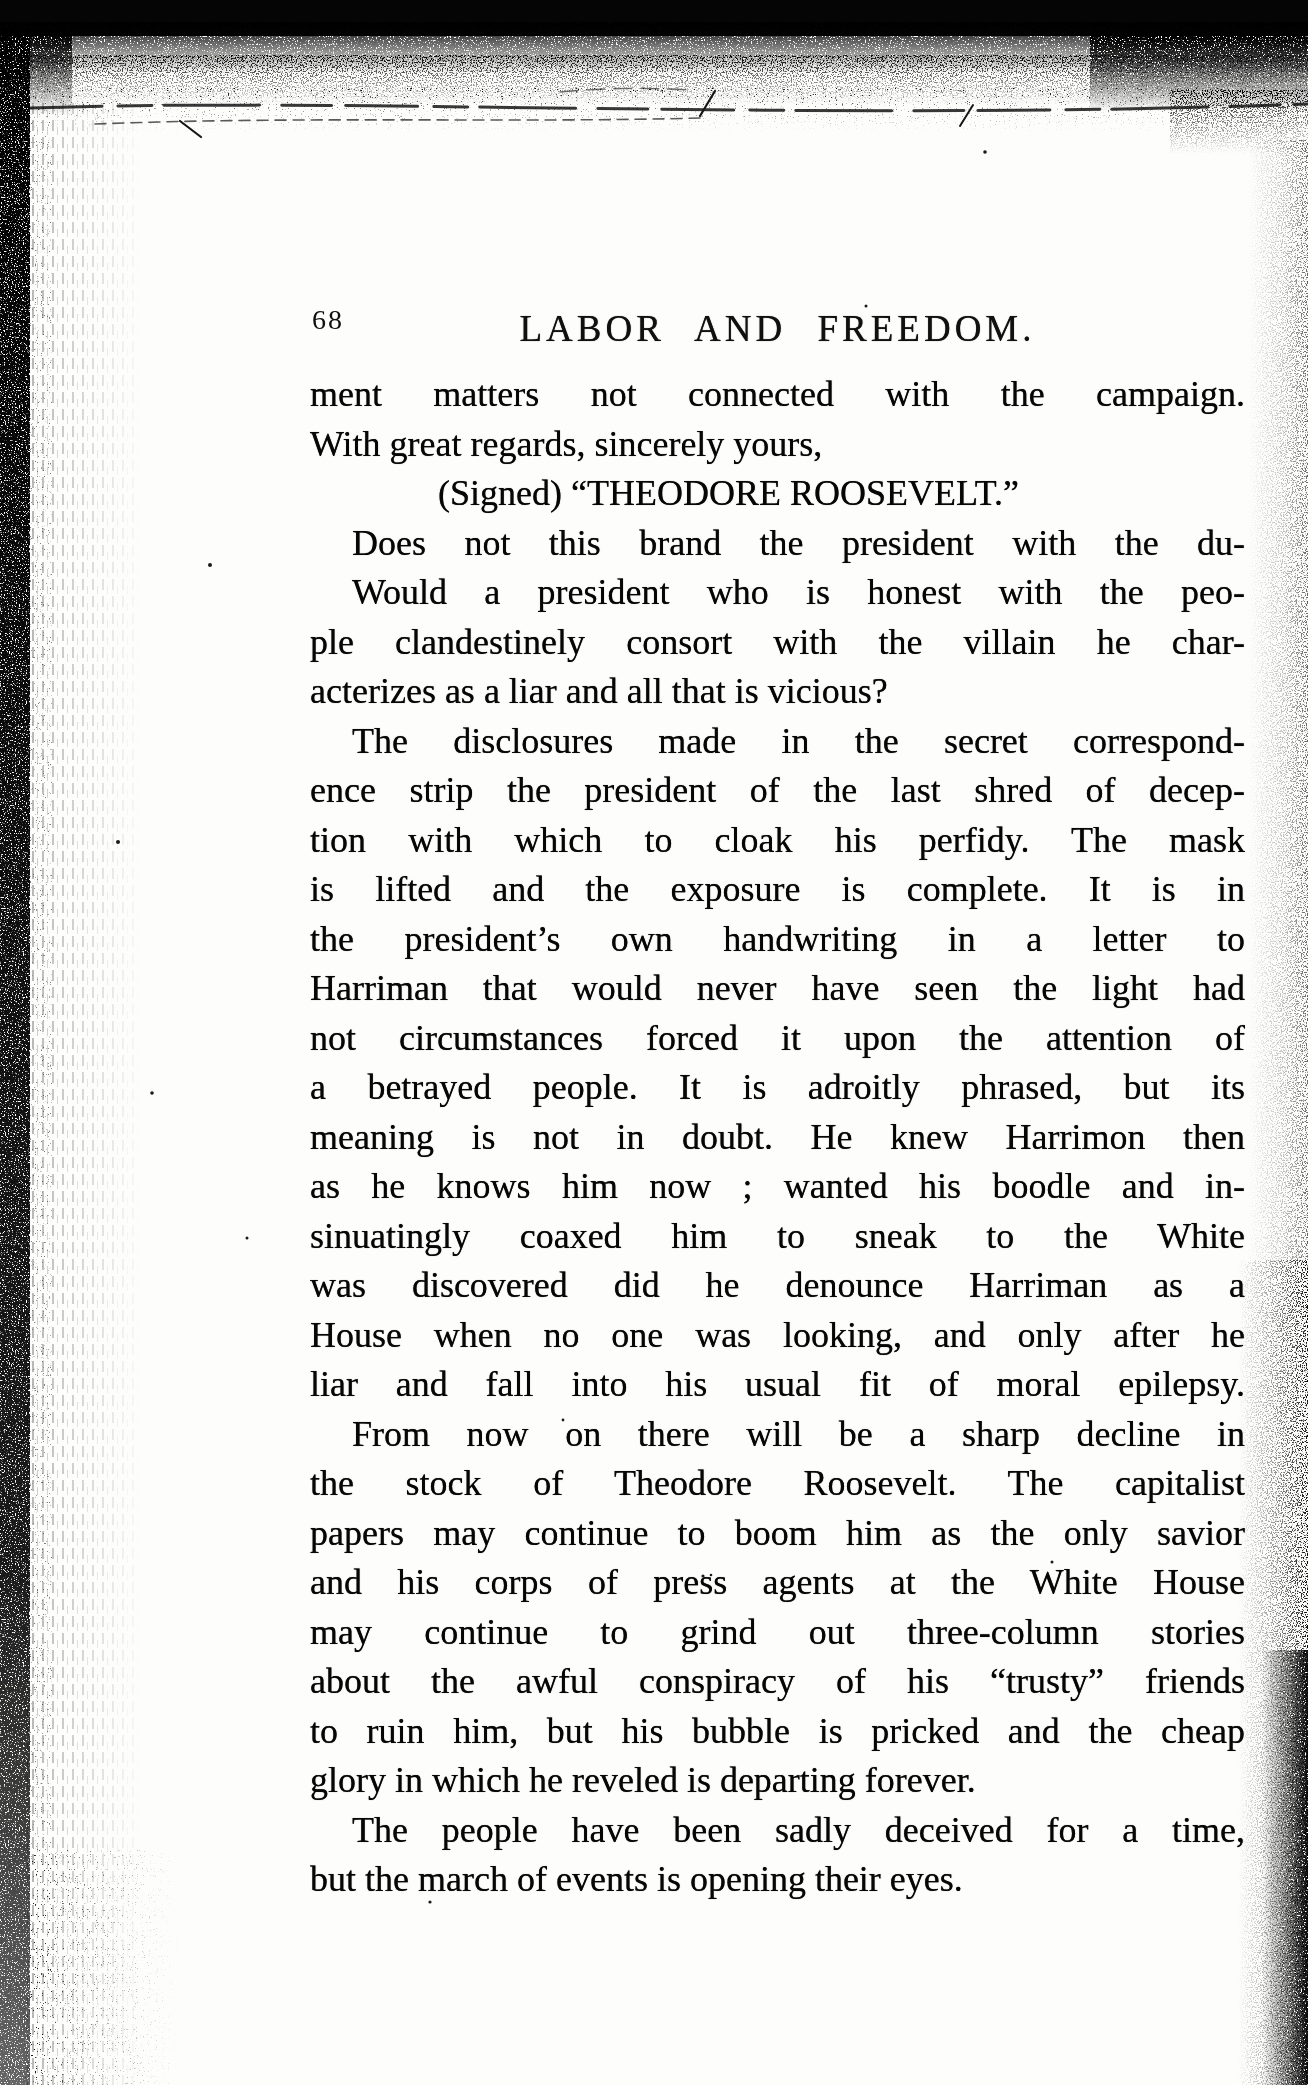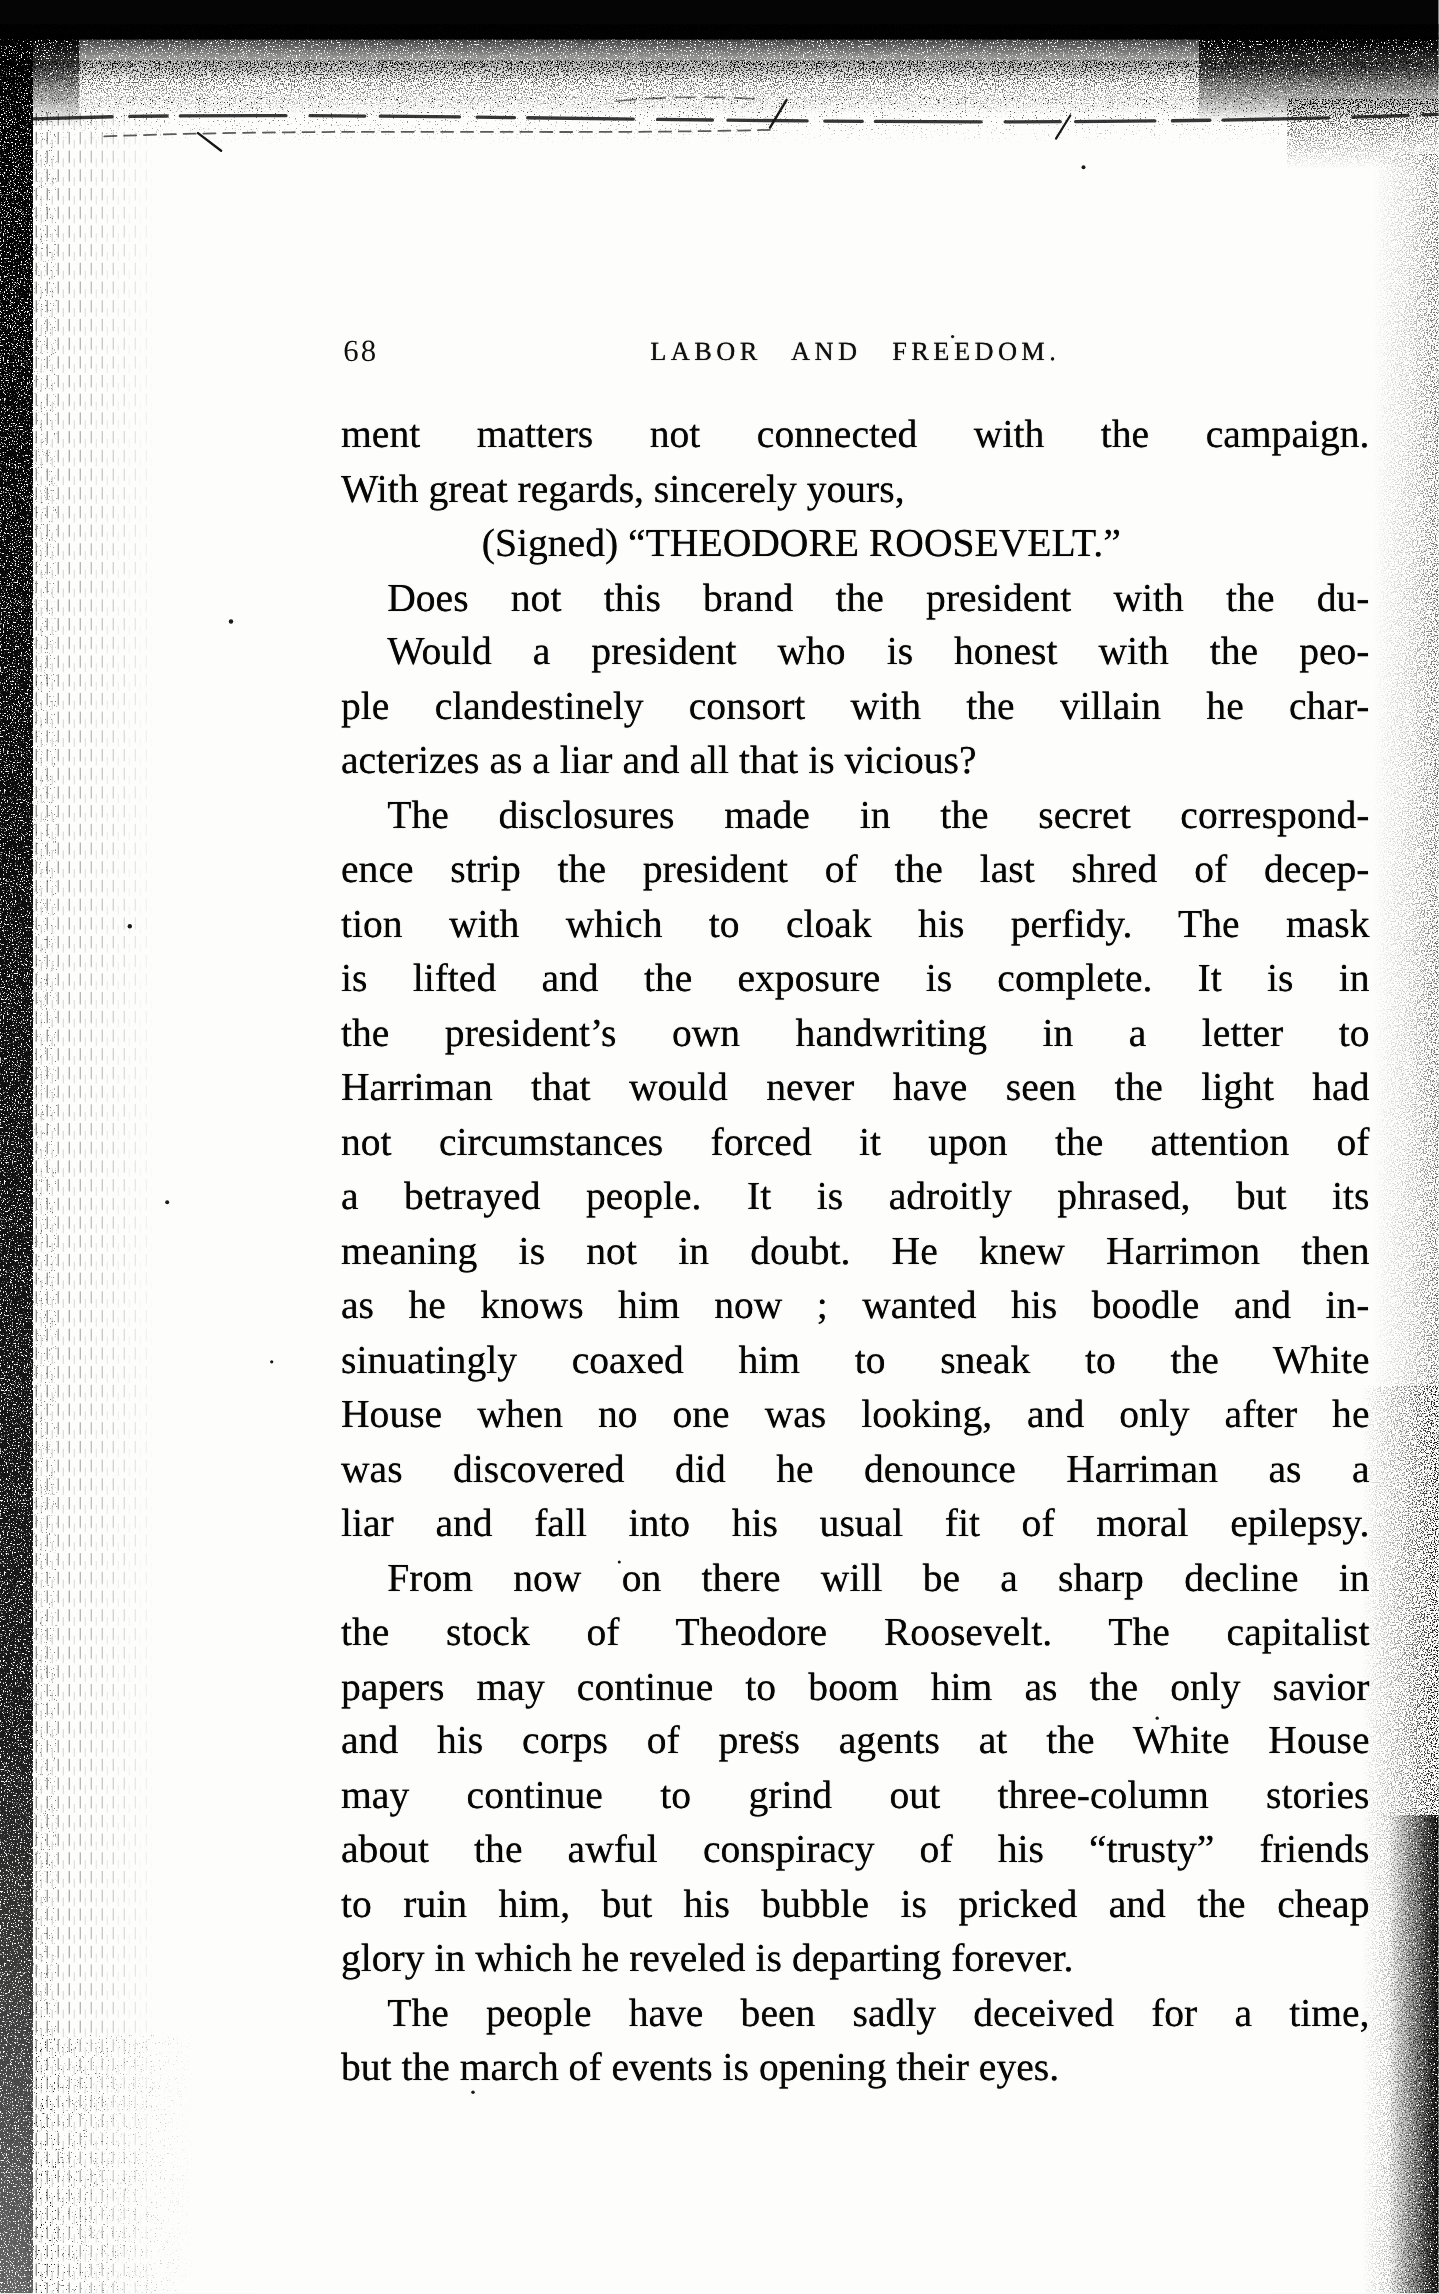--- a/index.html
+++ b/index.html
@@ -19,21 +19,21 @@
   }
   .page-header {
     position: absolute; top: 302px; left: 310px; width: 935px; height: 44px;
     z-index: 2; color: #101010;
   }
   .folio {
     position: absolute; left: 2px; top: 2px;
     font-size: 28px; letter-spacing: 2px;
   }
   .running-title {
-    text-align: center; font-size: 24px;
+    text-align: center; font-size: 37px;
     letter-spacing: 4px; word-spacing: 18px;
     padding-top: 5px;
     text-shadow: 0 0 0.8px rgba(15,15,15,0.9);
   }
   .page-body {
     position: absolute; top: 370px; left: 310px; width: 935px;
     z-index: 2;
     font-size: 36px; line-height: 49.5px; color: #0c0c0c;
     text-shadow: 0 0 0.7px rgba(10,10,10,0.85);
     filter: blur(0.22px) contrast(1.05);
@@ -65,22 +65,22 @@
   <div class="line j">ence strip the president of the last shred of decep-</div>
   <div class="line j">tion with which to cloak his perfidy.  The mask</div>
   <div class="line j">is lifted and the exposure is complete.  It is in</div>
   <div class="line j">the president’s own handwriting in a letter to</div>
   <div class="line j">Harriman that would never have seen the light had</div>
   <div class="line j">not circumstances forced it upon the attention of</div>
   <div class="line j">a betrayed people.  It is adroitly phrased, but its</div>
   <div class="line j">meaning is not in doubt.  He knew Harrimon then</div>
   <div class="line j">as he knows him now ; wanted his boodle and in-</div>
   <div class="line j">sinuatingly coaxed him to sneak to the White</div>
+  <div class="line j">was discovered did he denounce Harriman as a</div>
   <div class="line j">House when no one was looking, and only after he</div>
-  <div class="line j">was discovered did he denounce Harriman as a</div>
   <div class="line j">liar and fall into his usual fit of moral epilepsy.</div>
   <div class="line j indent-para">From now on there will be a sharp decline in</div>
   <div class="line j">the stock of Theodore Roosevelt.  The capitalist</div>
   <div class="line j">papers may continue to boom him as the only savior</div>
   <div class="line j">and his corps of press agents at the White House</div>
   <div class="line j">may continue to grind out three-column stories</div>
   <div class="line j">about the awful conspiracy of his “trusty” friends</div>
   <div class="line j">to ruin him, but his bubble is pricked and the cheap</div>
   <div class="line">glory in which he reveled is departing forever.</div>
   <div class="line j indent-para">The people have been sadly deceived for a time,</div>

